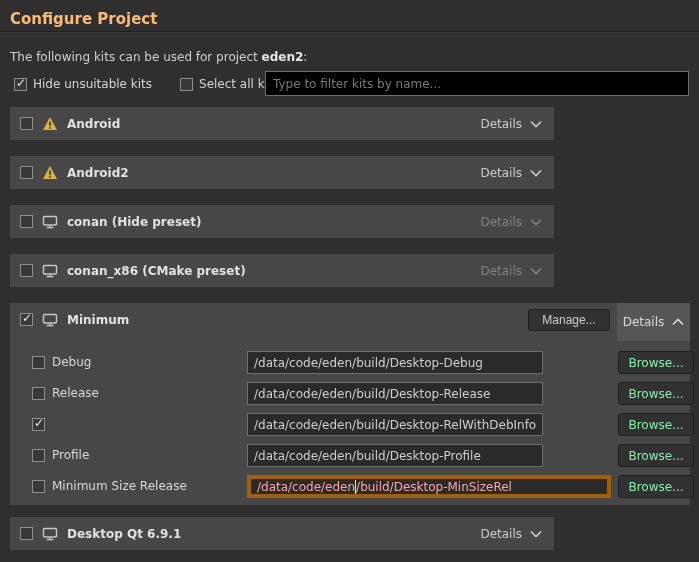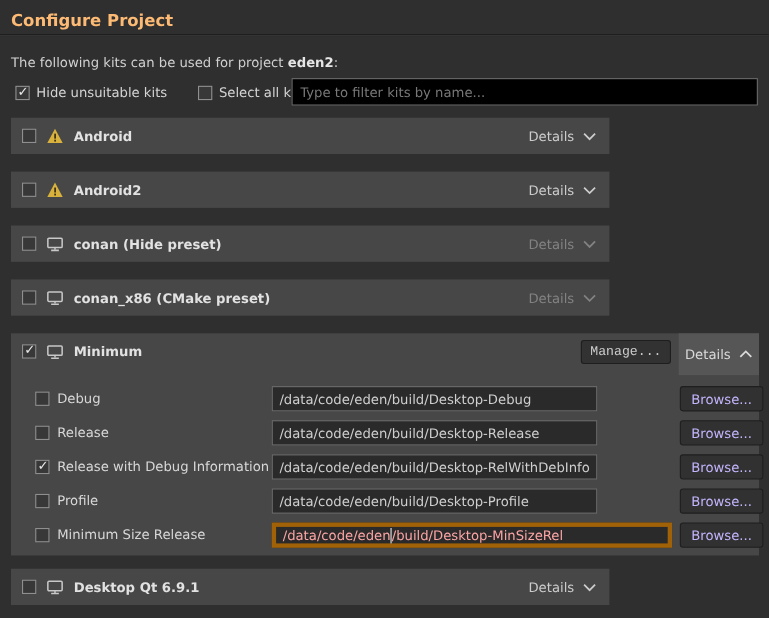--- a/index.html
+++ b/index.html
@@ -64,21 +64,21 @@
     background:#474747;
   }
   .kit-panel .panel-head {
     position:absolute; left:0; top:0; width:100%; height:33px;
     display:flex; align-items:center; padding:0 10px; gap:9px;
   }
   .manage-btn {
     position:absolute; left:518px; top:6px; width:82px; height:22px;
     background:#323232; border:1px solid #1e1e1e; border-radius:3px;
     color:#cccccc; font-size:12px;
-    font-family:Liberation Mono, monospace;
+    font-family:Liberation Sans, sans-serif;
   }
   .details-expanded {
     position:absolute; right:0; top:0; width:73px; height:38px;
     background:#565656; display:flex; align-items:center; justify-content:center;
     gap:8px; font-size:12px; color:#dadada;
   }
 
   .cfg-row { position:absolute; left:12px; width:100%; height:23px;padding-left:28px; }
   .cfg-row .cb { position:absolute; left:10px; top:5px; }
   .cfg-label { position:absolute; left:30px; top:4px; font-size:12px; color:#d8d8d8; }
@@ -91,21 +91,21 @@
   .cfg-path-div {
     position:absolute; left:225px; top:0; width:364px; height:23px;
     background:#2a2a2a; border:4px solid #a16207; color:#fca5a5;
     font-size:12px; padding:0 6px; display:flex; align-items:center;
     white-space:pre;
   }
   .caret { display:inline-block; width:1px; height:14px; background:#e8e8e8; }
   .browse-btn {
     position:absolute; left:596px; top:0; width:76px; height:23px;
     background:#313131; border:1px solid #1f1f1f; border-radius:3px;
-    color:#c4b5fd; font-size:12px;
+    color:#86efac; font-size:12px;
     font-family:"DejaVu Sans","Liberation Sans",sans-serif;
   }
 </style>
 </head>
 <body>
 
 <svg width="0" height="0" style="position:absolute">
   <defs>
     <g id="i-warning">
       <path d="M8 1 L15 14 L1 14 Z" fill="#d9b23d"></path>
@@ -234,21 +234,20 @@
 
     <div class="cfg-row" style="top:79px">
       <span class="cb"></span>
       <span class="cfg-label">Release</span>
       <input class="cfg-path" type="text" value="/data/code/eden/build/Desktop-Release" style="">
       <button class="browse-btn">Browse...</button>
     </div>
 
     <div class="cfg-row" style="top:110px">
       <span class="cb checked"></span>
-      <span class="cfg-label">Release with Debug Information</span>
       <input class="cfg-path" type="text" value="/data/code/eden/build/Desktop-RelWithDebInfo" style="">
       <button class="browse-btn">Browse...</button>
     </div>
 
     <div class="cfg-row" style="top:141px">
       <span class="cb"></span>
       <span class="cfg-label">Profile</span>
       <input class="cfg-path" type="text" value="/data/code/eden/build/Desktop-Profile" style="">
       <button class="browse-btn">Browse...</button>
     </div>

